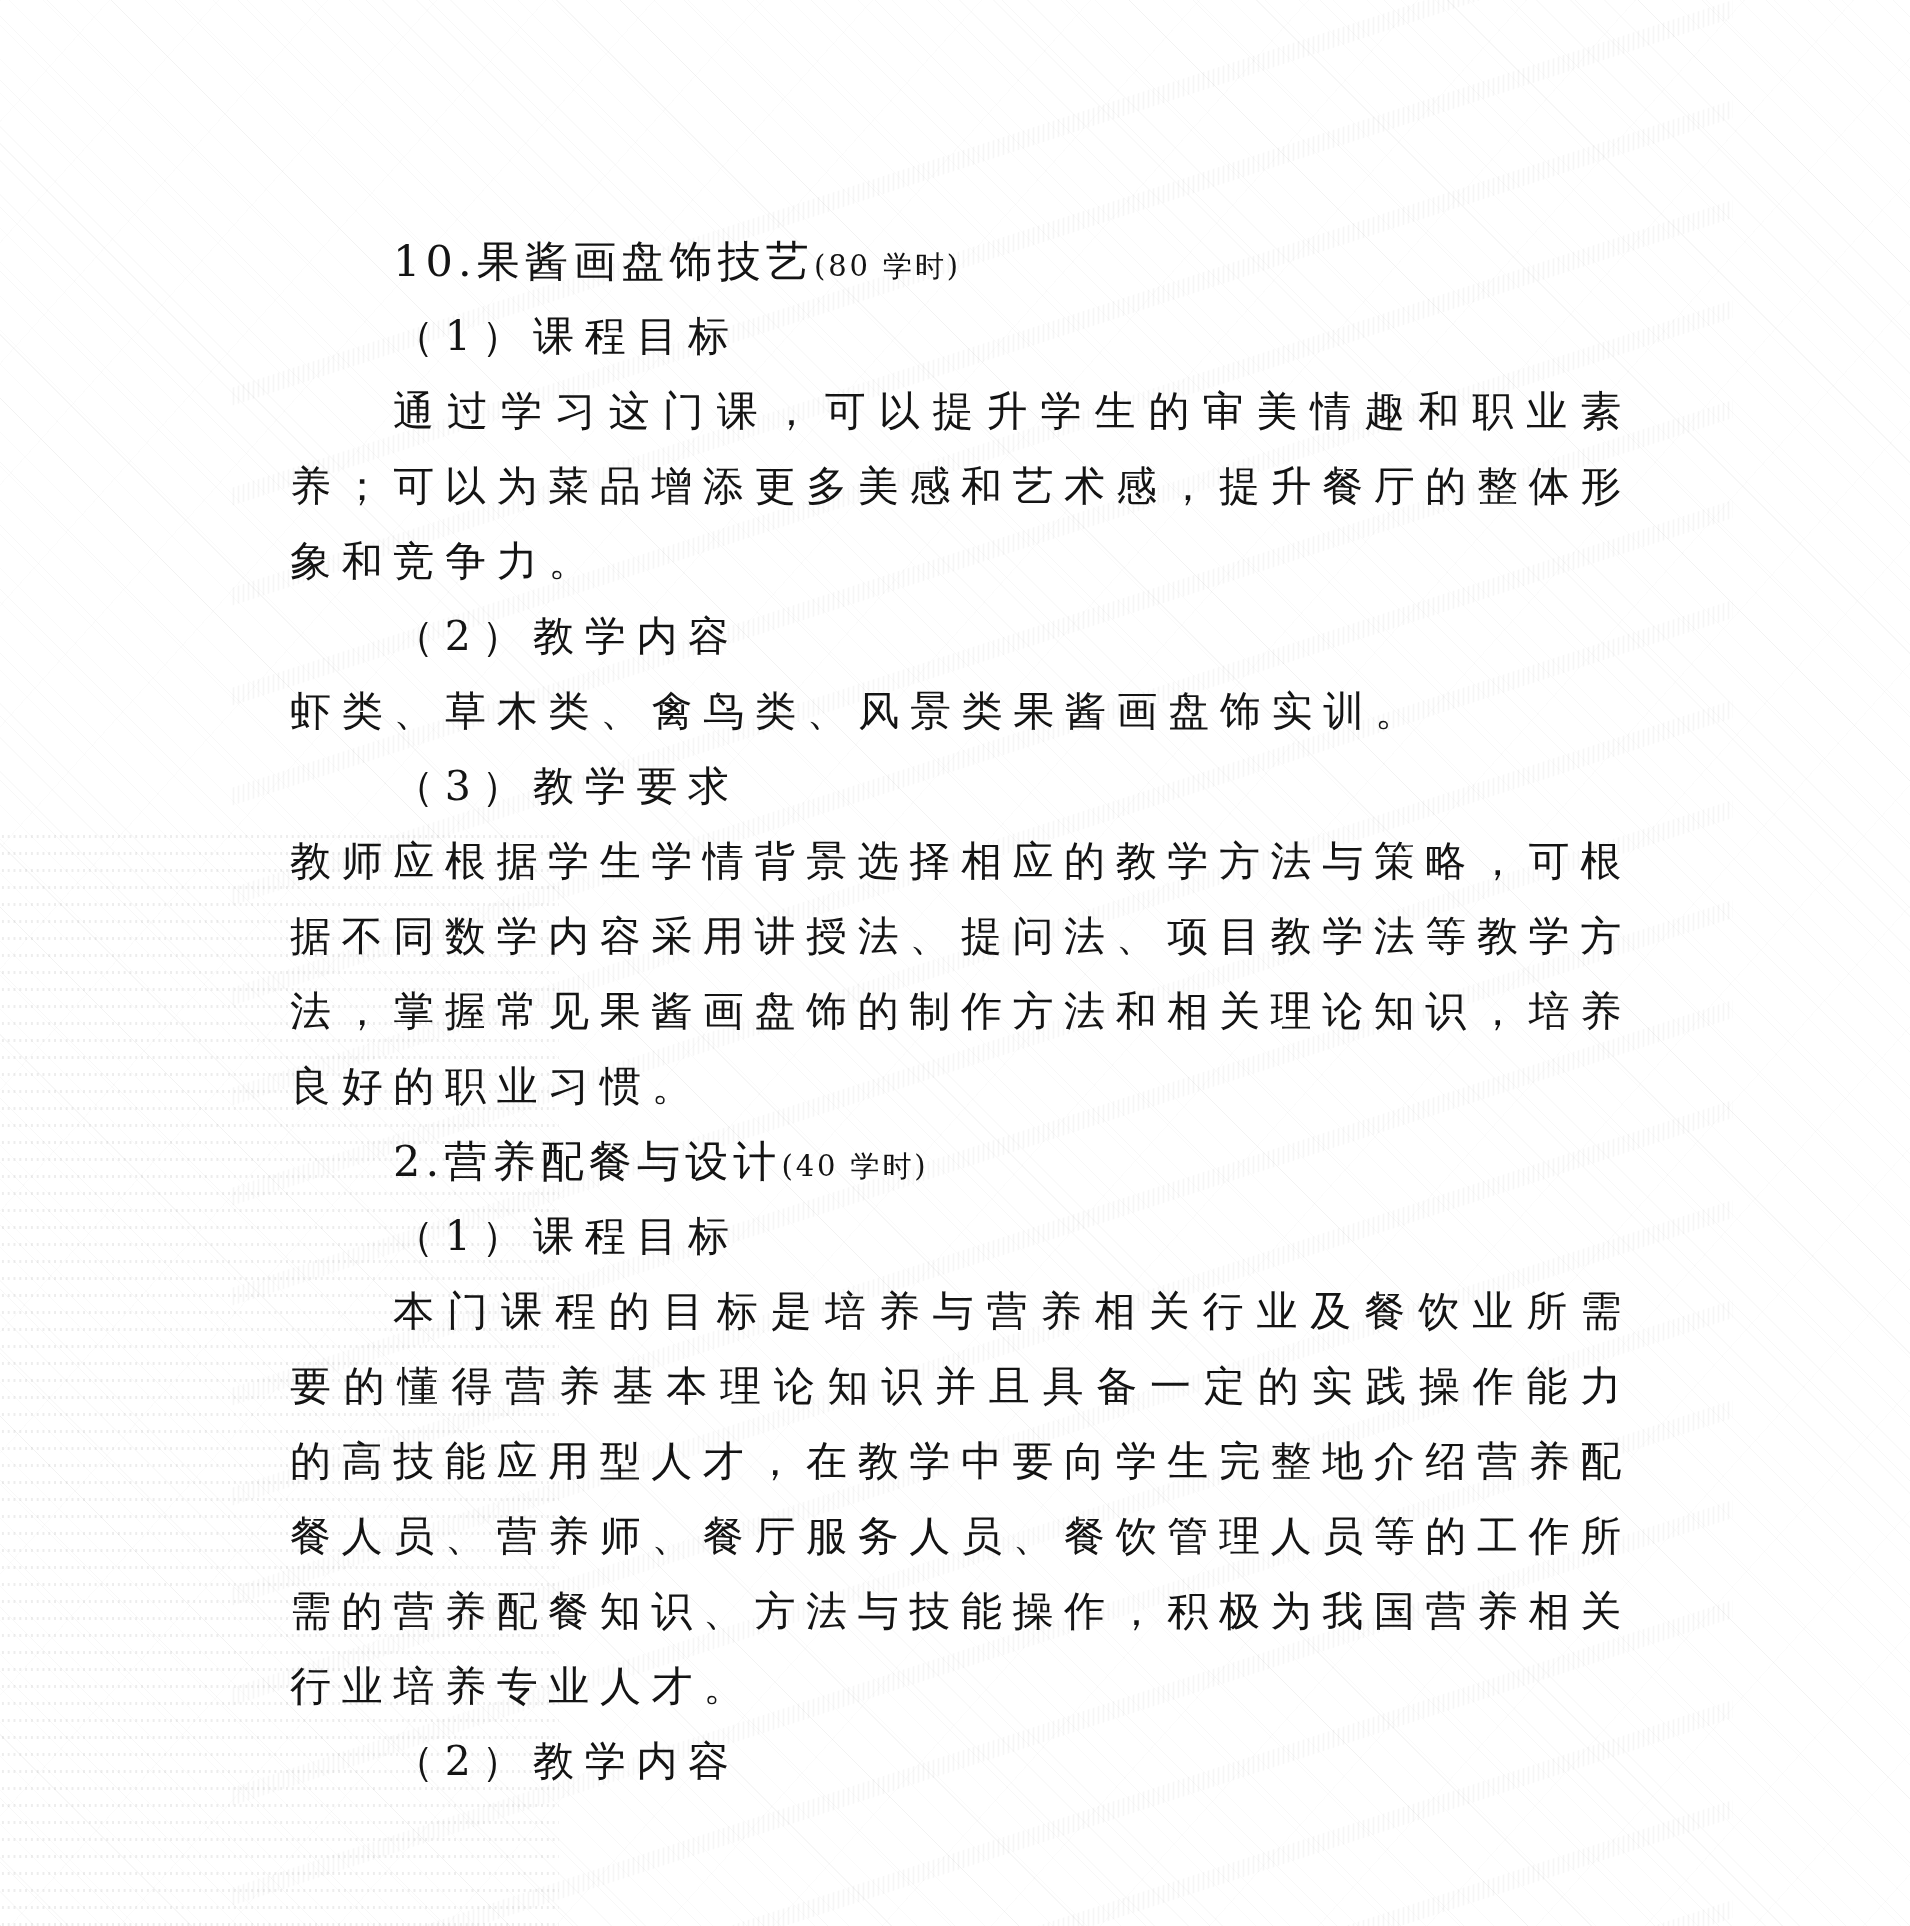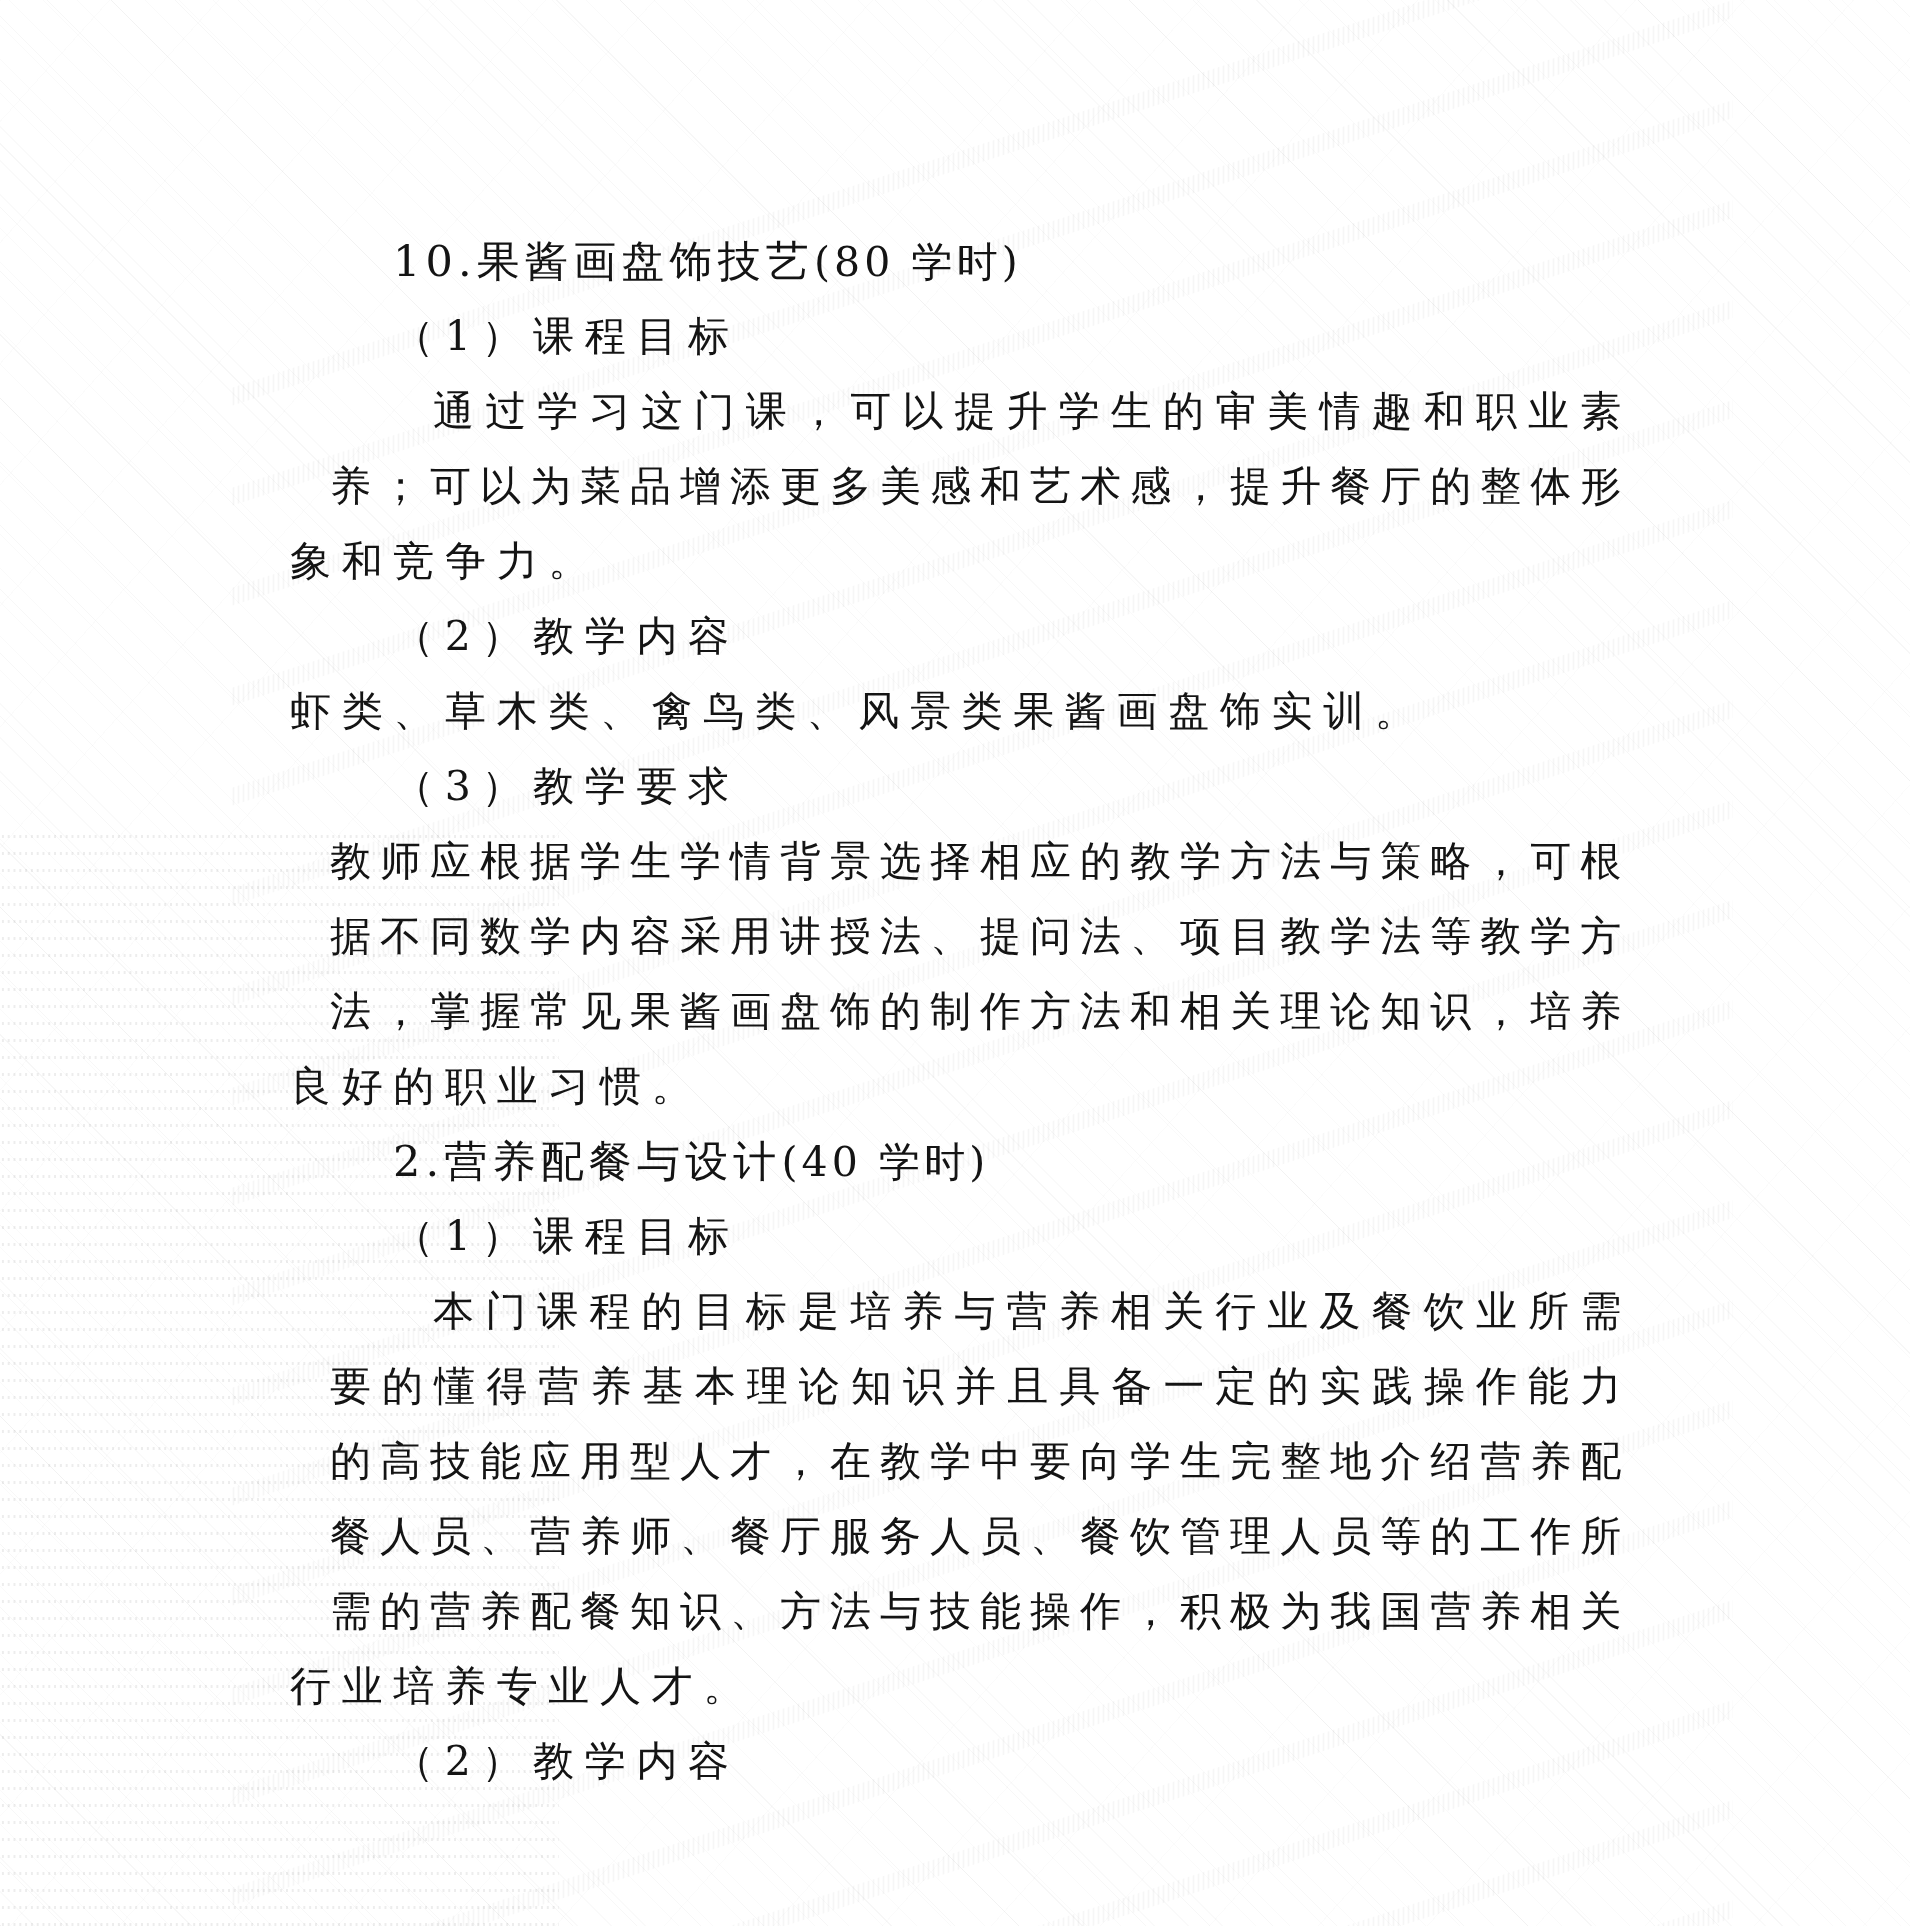--- a/index.html
+++ b/index.html
@@ -59,24 +59,24 @@
     color: #141414;
   }
   .line {
     height: 75px;
     line-height: 75px;
     font-size: 41px;
     color: #141414;
   }
   .ind { text-indent: 103px; }
   .ls  { letter-spacing: 0.26em; }
-  .j   { text-align: justify; text-align-last: justify; letter-spacing: 0.02em; margin-left: 40px; }
+  .j   { text-align: justify; text-align-last: justify; letter-spacing: 0.02em; }
   .hls { letter-spacing: 0.12em; }
   .hbold   { font-weight: 400; font-size: 43px; letter-spacing: 0.12em; }
-  .hsuffix { font-weight: 400; font-size: 41px; letter-spacing: 0.10em; }
+  .hsuffix { font-weight: 400; font-size: 29px; letter-spacing: 0.10em; }
 </style>
 </head>
 <body>
 
 <div class="page">
   <div class="artifact-diagonals"></div>
   <div class="artifact-dots"></div>
   <div class="artifact-dots2"></div>
   <div class="textblock">
       <div class="line ind hls"><span class="hbold">10.果酱画盘饰技艺</span><span class="hsuffix">(80 学时)</span></div>

